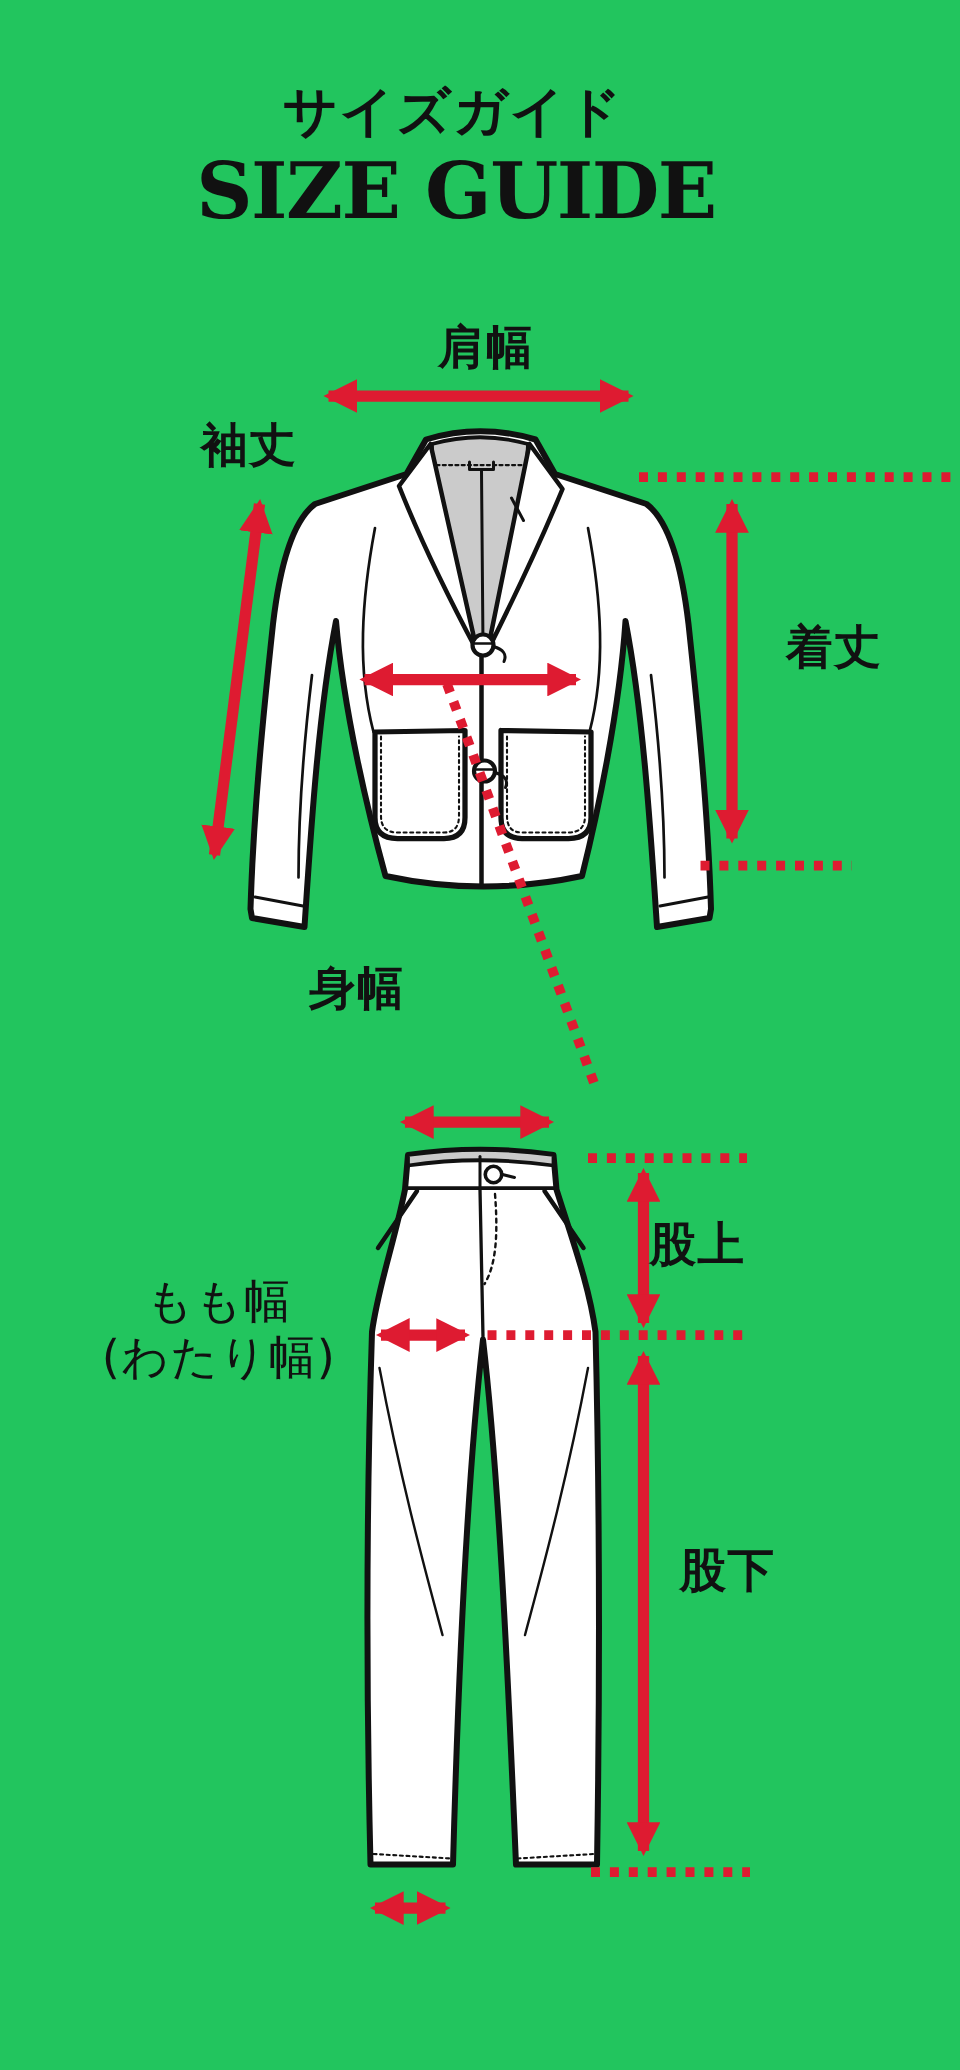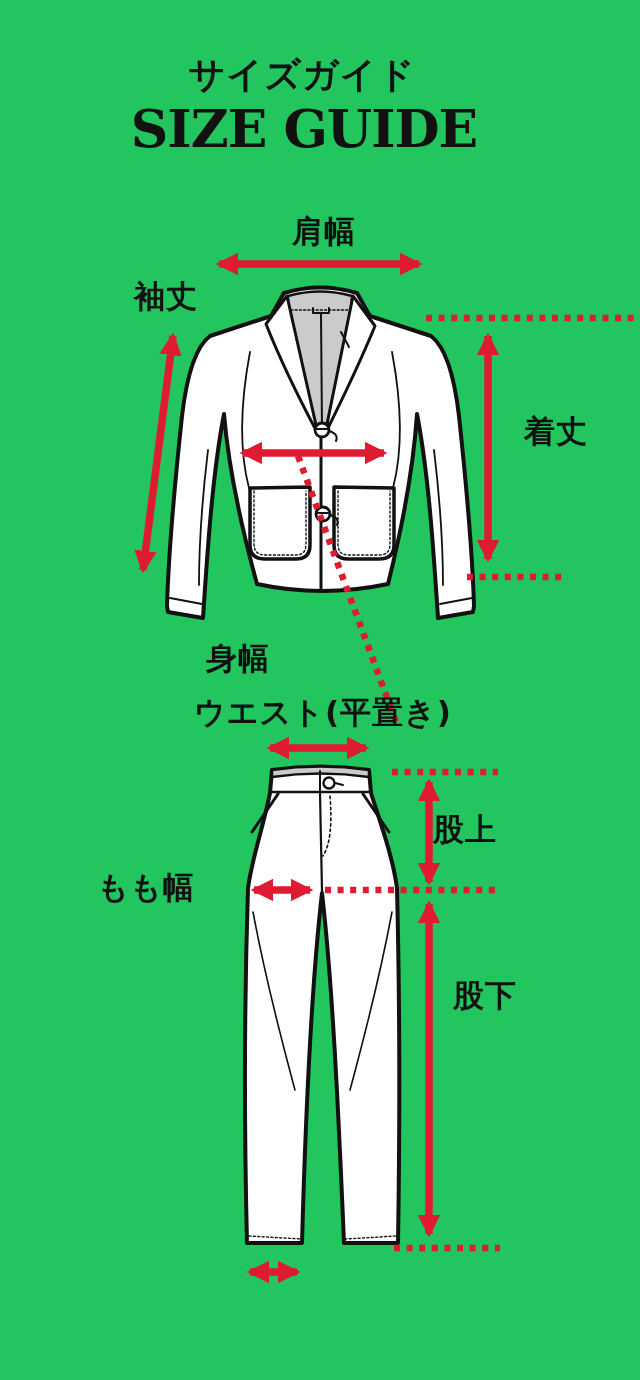--- a/index.html
+++ b/index.html
@@ -2,21 +2,21 @@
 <html><head>
 <meta charset="utf-8">
 <style>
   html,body{margin:0;padding:0;background:#fff;}
   .page{position:relative;width:640px;height:1380px;background:#22c55e;overflow:hidden;
         font-family:"DejaVu Sans",sans-serif;color:#111;}
   .abs{position:absolute;transform:translate(-50%,-50%);white-space:nowrap;}
   .title-ja{font-size:36px;font-weight:700;letter-spacing:1px;}
   .title-en{font-family:"DejaVu Serif",serif;font-size:52px;font-weight:700;letter-spacing:-1px;}
   .mlabel{font-size:31px;font-weight:700;letter-spacing:1px;}
-  .mlabel-2line{font-size:31px;font-weight:700;letter-spacing:1px;text-align:center;line-height:37px;}
+  .mlabel-2line{font-size:31px;font-weight:400;letter-spacing:1px;text-align:center;line-height:37px;}
   svg.diagram{position:absolute;left:0;top:0;}
 </style>
 </head>
 <body>
 
 <div class="page">
 
   <svg class="diagram" width="640" height="1380" viewBox="0 0 640 1380">
     <defs>
       <marker id="arr" viewBox="0 0 10 10" refX="8.5" refY="5" markerWidth="3" markerHeight="3" orient="auto-start-reverse" markerUnits="strokeWidth">
@@ -129,20 +129,20 @@
     </g>
   </svg>
 
   <div class="abs title-ja" style="left:302px;top:75px;">サイズガイド</div>
   <div class="abs title-en" style="left:304px;top:128px;">SIZE GUIDE</div>
 
   <div class="abs mlabel" style="left:324px;top:232px;">肩幅</div>
   <div class="abs mlabel" style="left:166px;top:297px;">袖丈</div>
   <div class="abs mlabel" style="left:556px;top:432px;">着丈</div>
   <div class="abs mlabel" style="left:238px;top:659px;">身幅</div>
-  <div class="abs mlabel" style="left:323px;top:713px;">ウエスト(平置き)</div>
   <div class="abs mlabel" style="left:465px;top:830px;">股上</div>
   <div class="abs mlabel-2line" style="left:146px;top:887px;">
     <div>もも幅</div>
+    <div>(わたり幅)</div>
   </div>
-  <div class="abs mlabel" style="left:485px;top:996px;">股下</div>
+  <div class="abs mlabel" style="left:485px;top:1047px;">股下</div>
 
 </div>
 
 </body></html>

